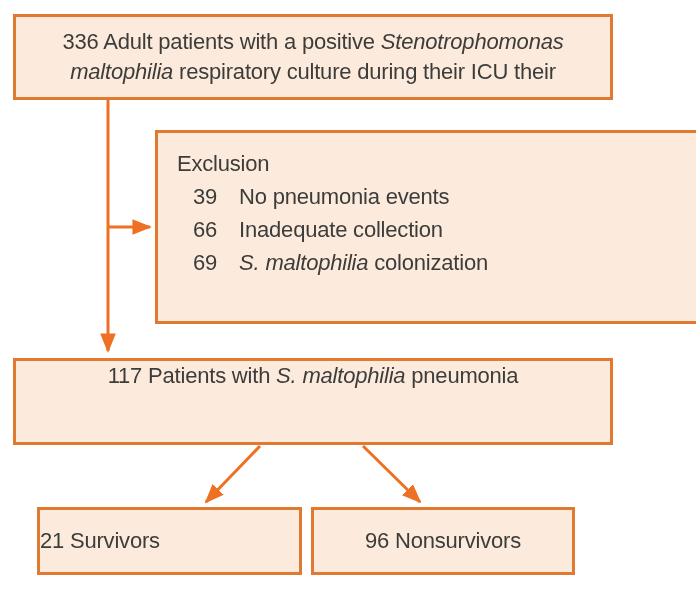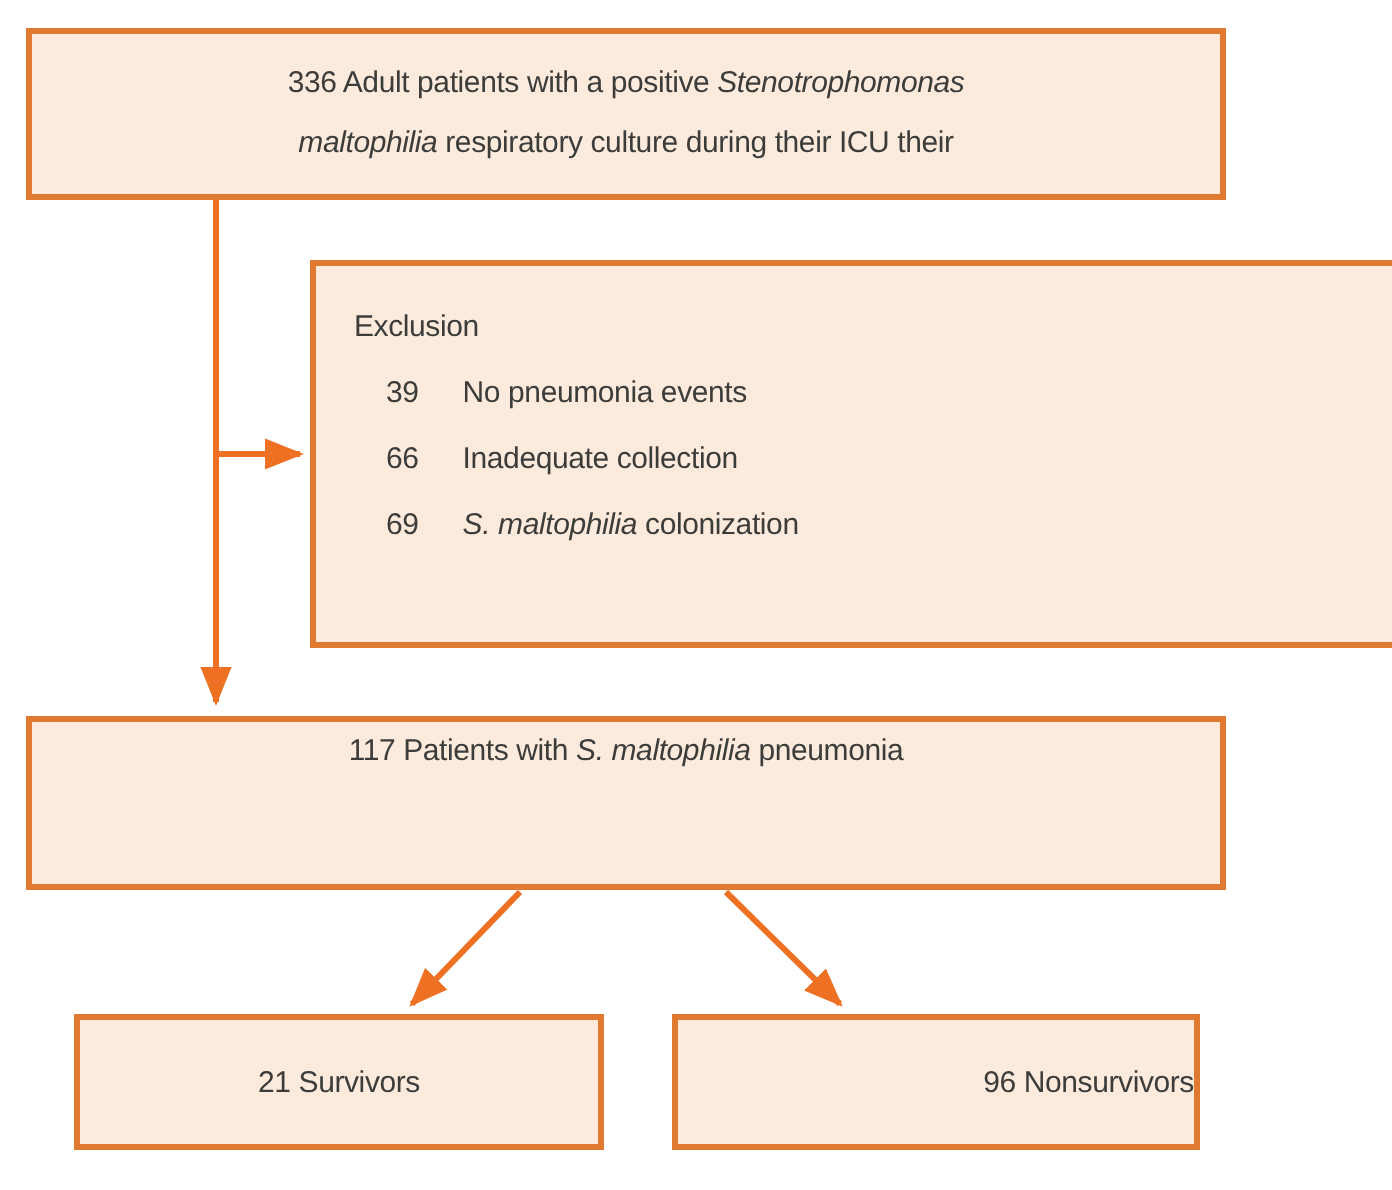--- a/index.html
+++ b/index.html
@@ -20,21 +20,21 @@
     height: 595px;
     background: var(--page-bg);
     color: var(--text);
     overflow: hidden;
   }
   .box {
     position: absolute;
     box-sizing: border-box;
     border: 3px solid var(--box-border);
     background: var(--box-fill);
-    font-size: 15px;
+    font-size: 22px;
     letter-spacing: -0.2px;
   }
   em { font-style: italic; }
   #connectors {
     position: absolute;
     left: 0; top: 0;
     pointer-events: none;
   }
   .conn { stroke: var(--arrow); stroke-width: 3; }
   .ah  { fill: var(--arrow); }
@@ -52,25 +52,25 @@
   }
   .excl-item { padding-left: 16px; white-space: nowrap; }
   .num { margin-right: 22px; }
   #box-pneumonia {
     left: 13px; top: 358px; width: 600px; height: 87px;
     text-align: center;
     line-height: 30px;
   }
   #box-survivors {
     left: 37px; top: 507px; width: 265px; height: 68px;
-    display: flex; align-items: center; justify-content: center;
+    display: flex; align-items: center; 
   }
   #box-nonsurvivors {
-    left: 336px; top: 507px; width: 264px; height: 68px;
-    display: flex; align-items: center; justify-content: flex-end;
+    left: 311px; top: 507px; width: 264px; height: 68px;
+    display: flex; align-items: center; justify-content: center;
   }
 </style>
 </head>
 <body>
 
 <div id="canvas">
 
   <svg id="connectors" width="696" height="595" viewBox="0 0 696 595">
     <defs>
       <marker id="ah" viewBox="0 0 10 8" refX="9" refY="4" markerWidth="6.5" markerHeight="5.2" orient="auto">

